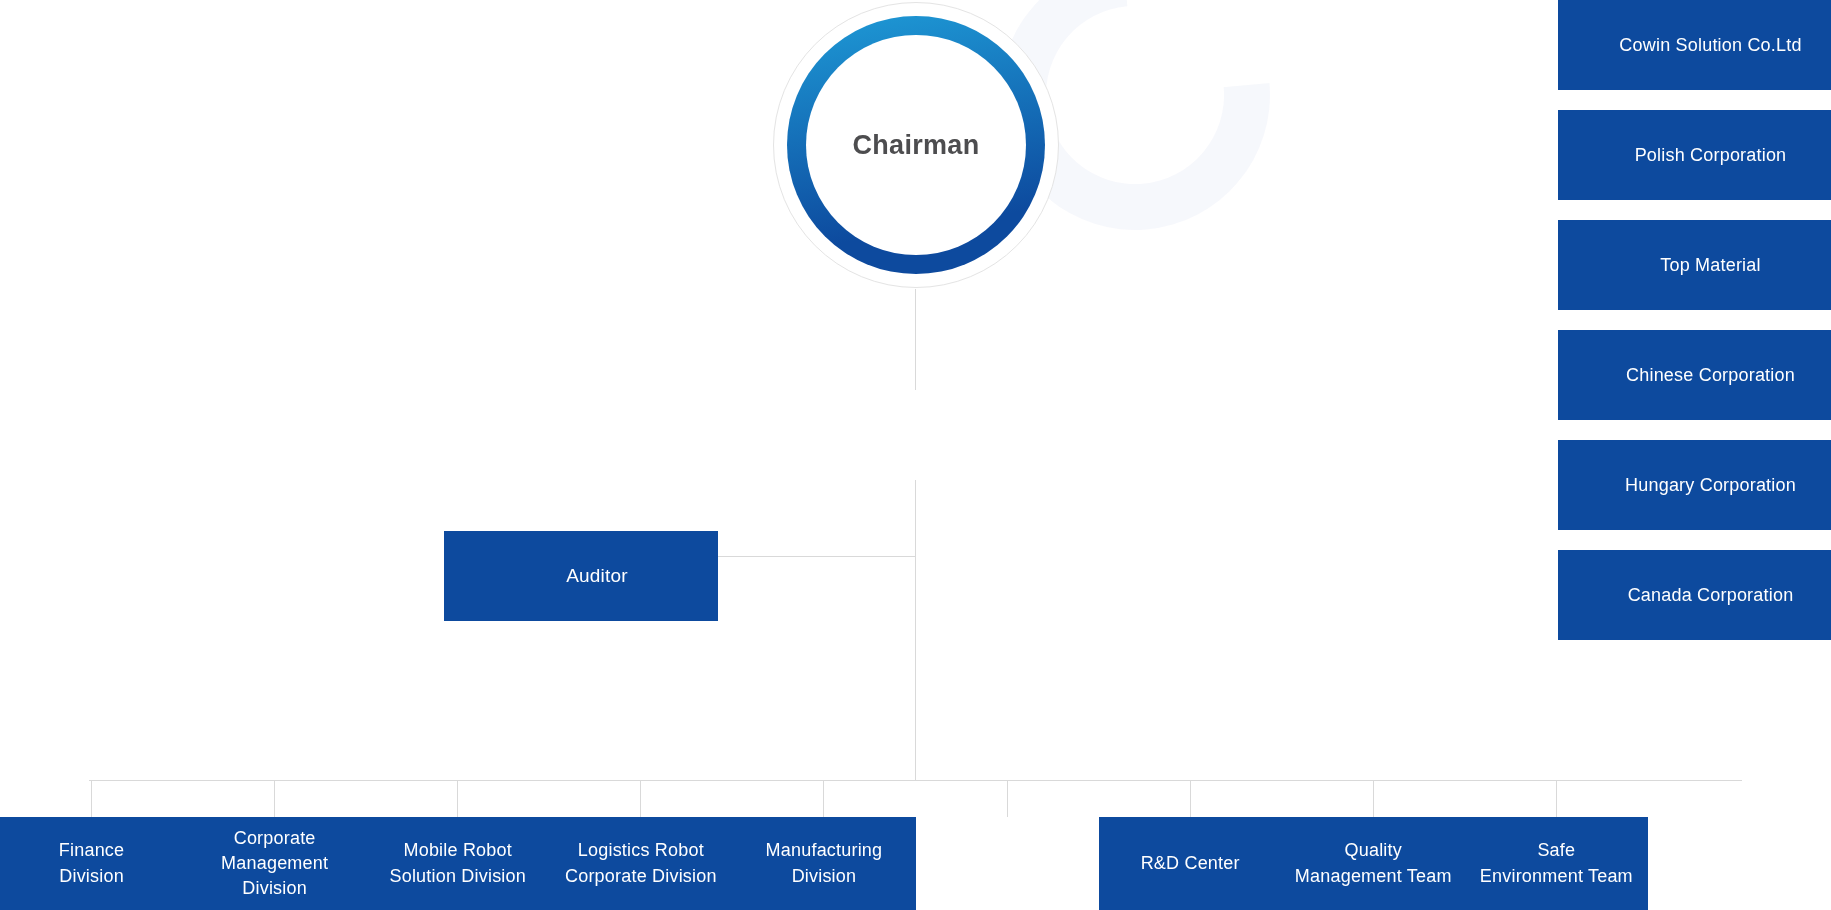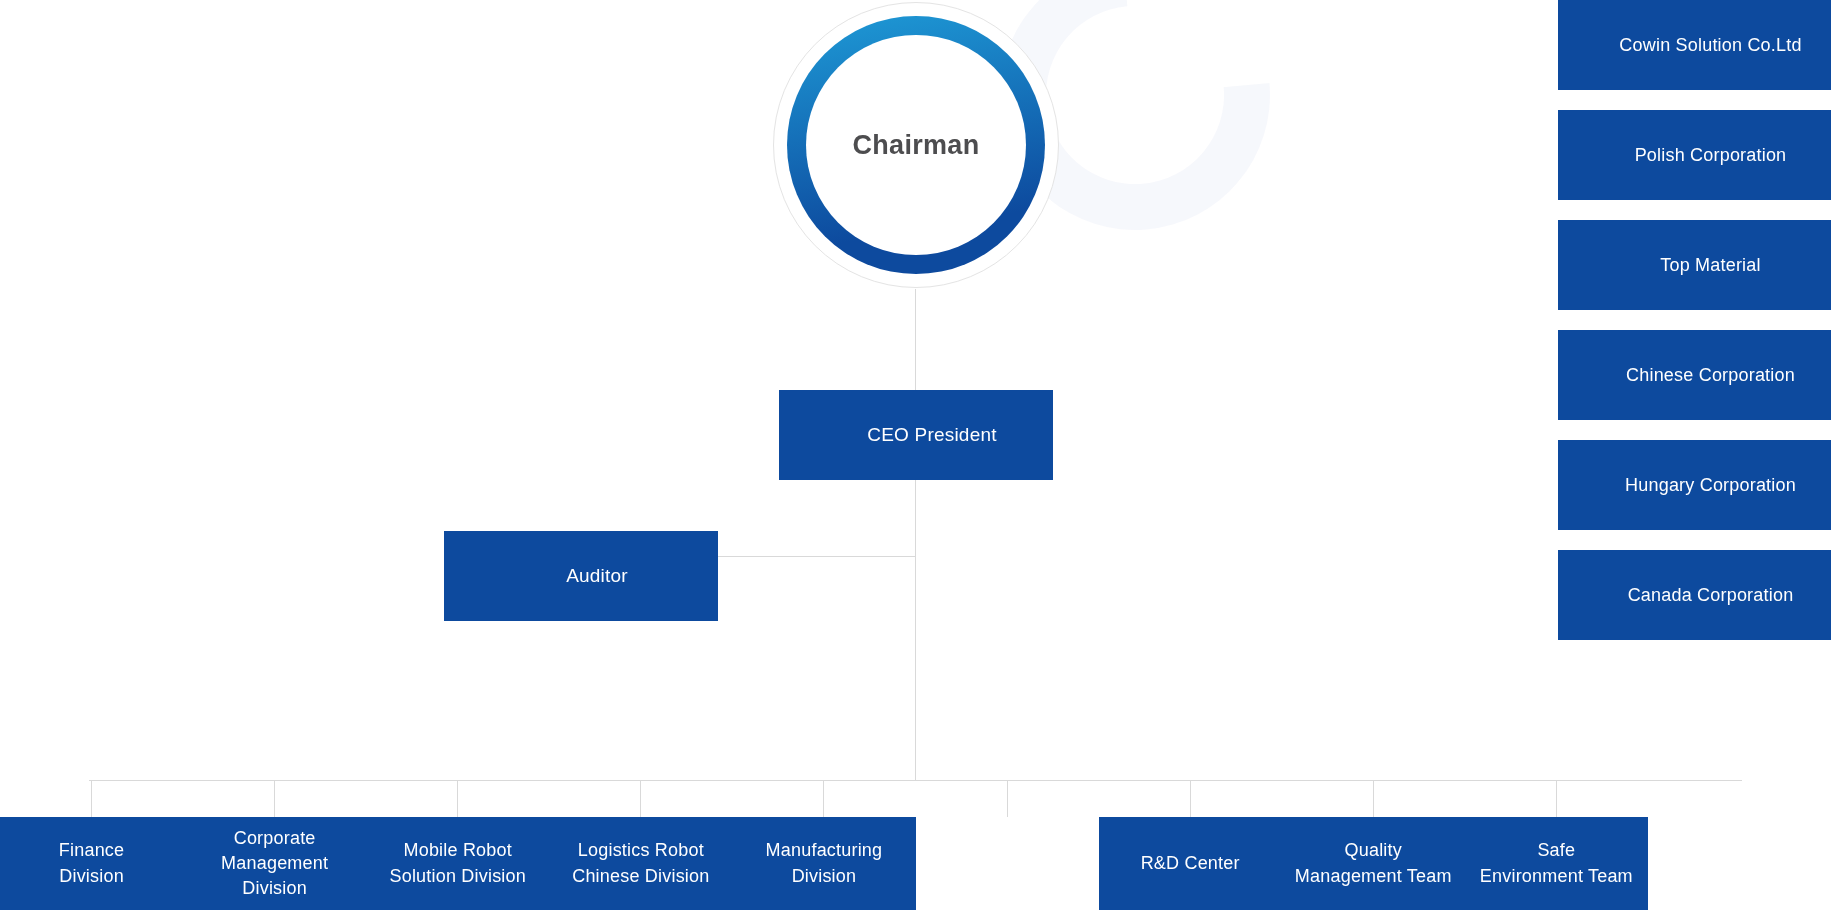--- a/index.html
+++ b/index.html
@@ -168,23 +168,20 @@
   <div class="line h" style="left:700px; top:556px; width:216px"></div>
 
   <div class="chairman-outer">
     <div class="chairman-ring">
       <div class="chairman-inner">
         <span>Chairman</span>
       </div>
     </div>
   </div>
 
-  <div class="box ceo">
-    <span>CEO President</span>
-  </div>
 
   <div class="box auditor">
     <span>Auditor</span>
   </div>
 
   <div class="subsidiaries">
   <div class="box subsidiary">
     <span>Cowin Solution Co.Ltd</span>
   </div>
 
@@ -235,21 +232,21 @@
     <div class="box division">
       <span>Mobile Robot
 Solution Division</span>
     </div>
   </div>
 
   <div class="division-cell">
     <div class="tick"></div>
     <div class="box division">
       <span>Logistics Robot
-Chinese Division</span>
+Corporate Division</span>
     </div>
   </div>
 
   <div class="division-cell">
     <div class="tick"></div>
     <div class="box division">
       <span>Manufacturing
 Division</span>
     </div>
   </div>

